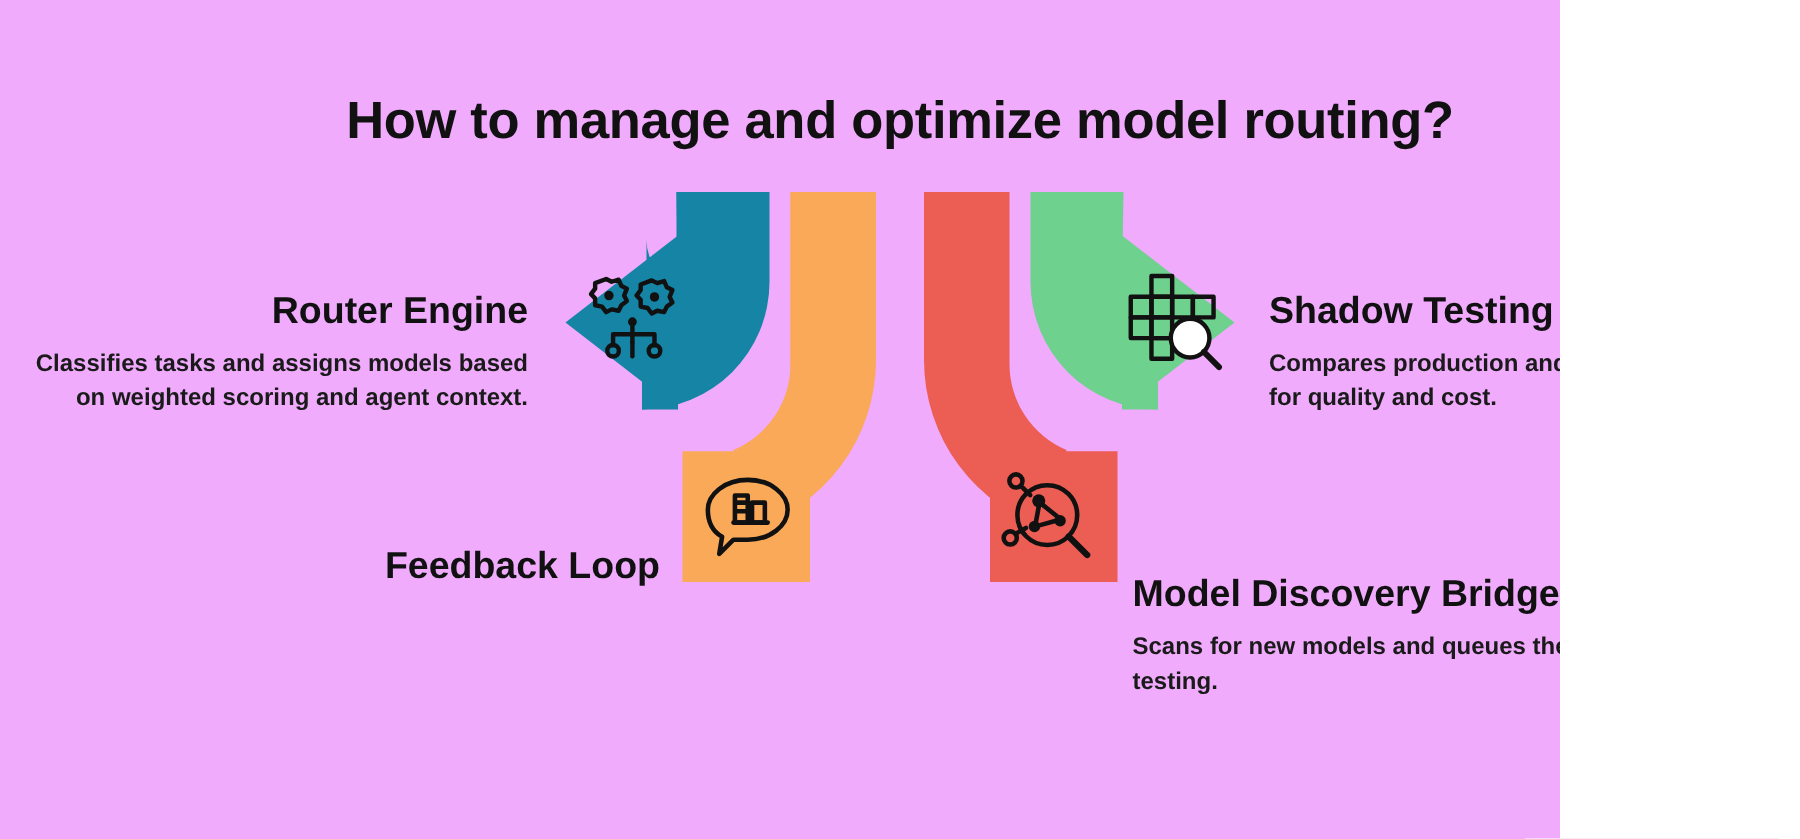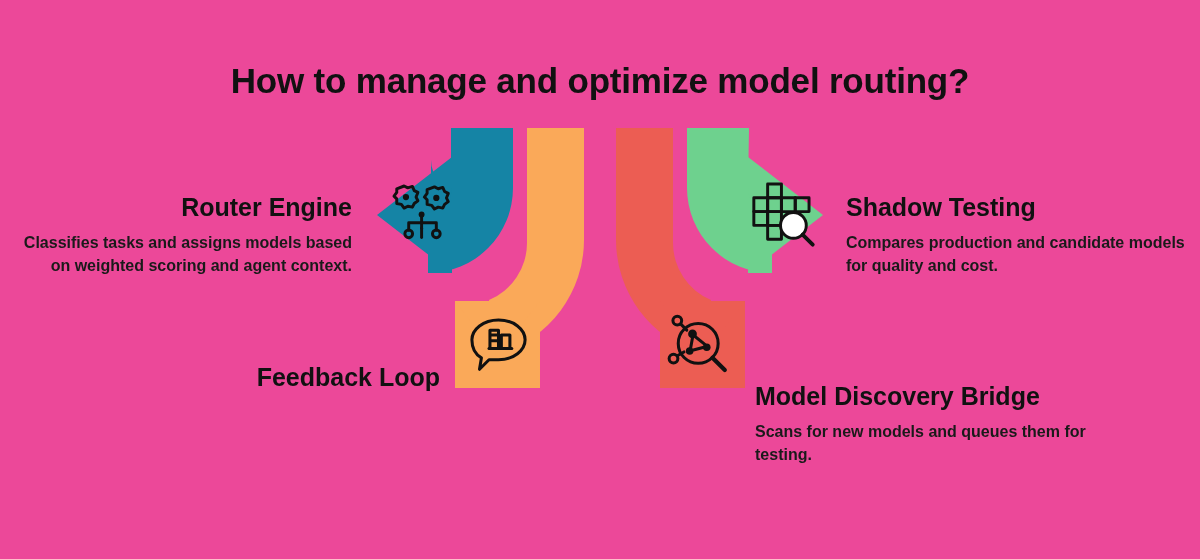--- a/index.html
+++ b/index.html
@@ -6,23 +6,23 @@
     margin: 0;
     padding: 0;
     background: #ffffff;
   }
   body {
     font-family: "Liberation Sans", sans-serif;
     -webkit-font-smoothing: antialiased;
   }
   #canvas {
     position: relative;
-    width: 1200px;
+    width: 1040px;
     height: 559px;
-    background: #ec4899;
+    background: #f0abfc;
     overflow: hidden;
   }
 
   
   #title {
     position: absolute;
     left: 0;
     top: 60px;
     width: 1200px;
     text-align: center;

